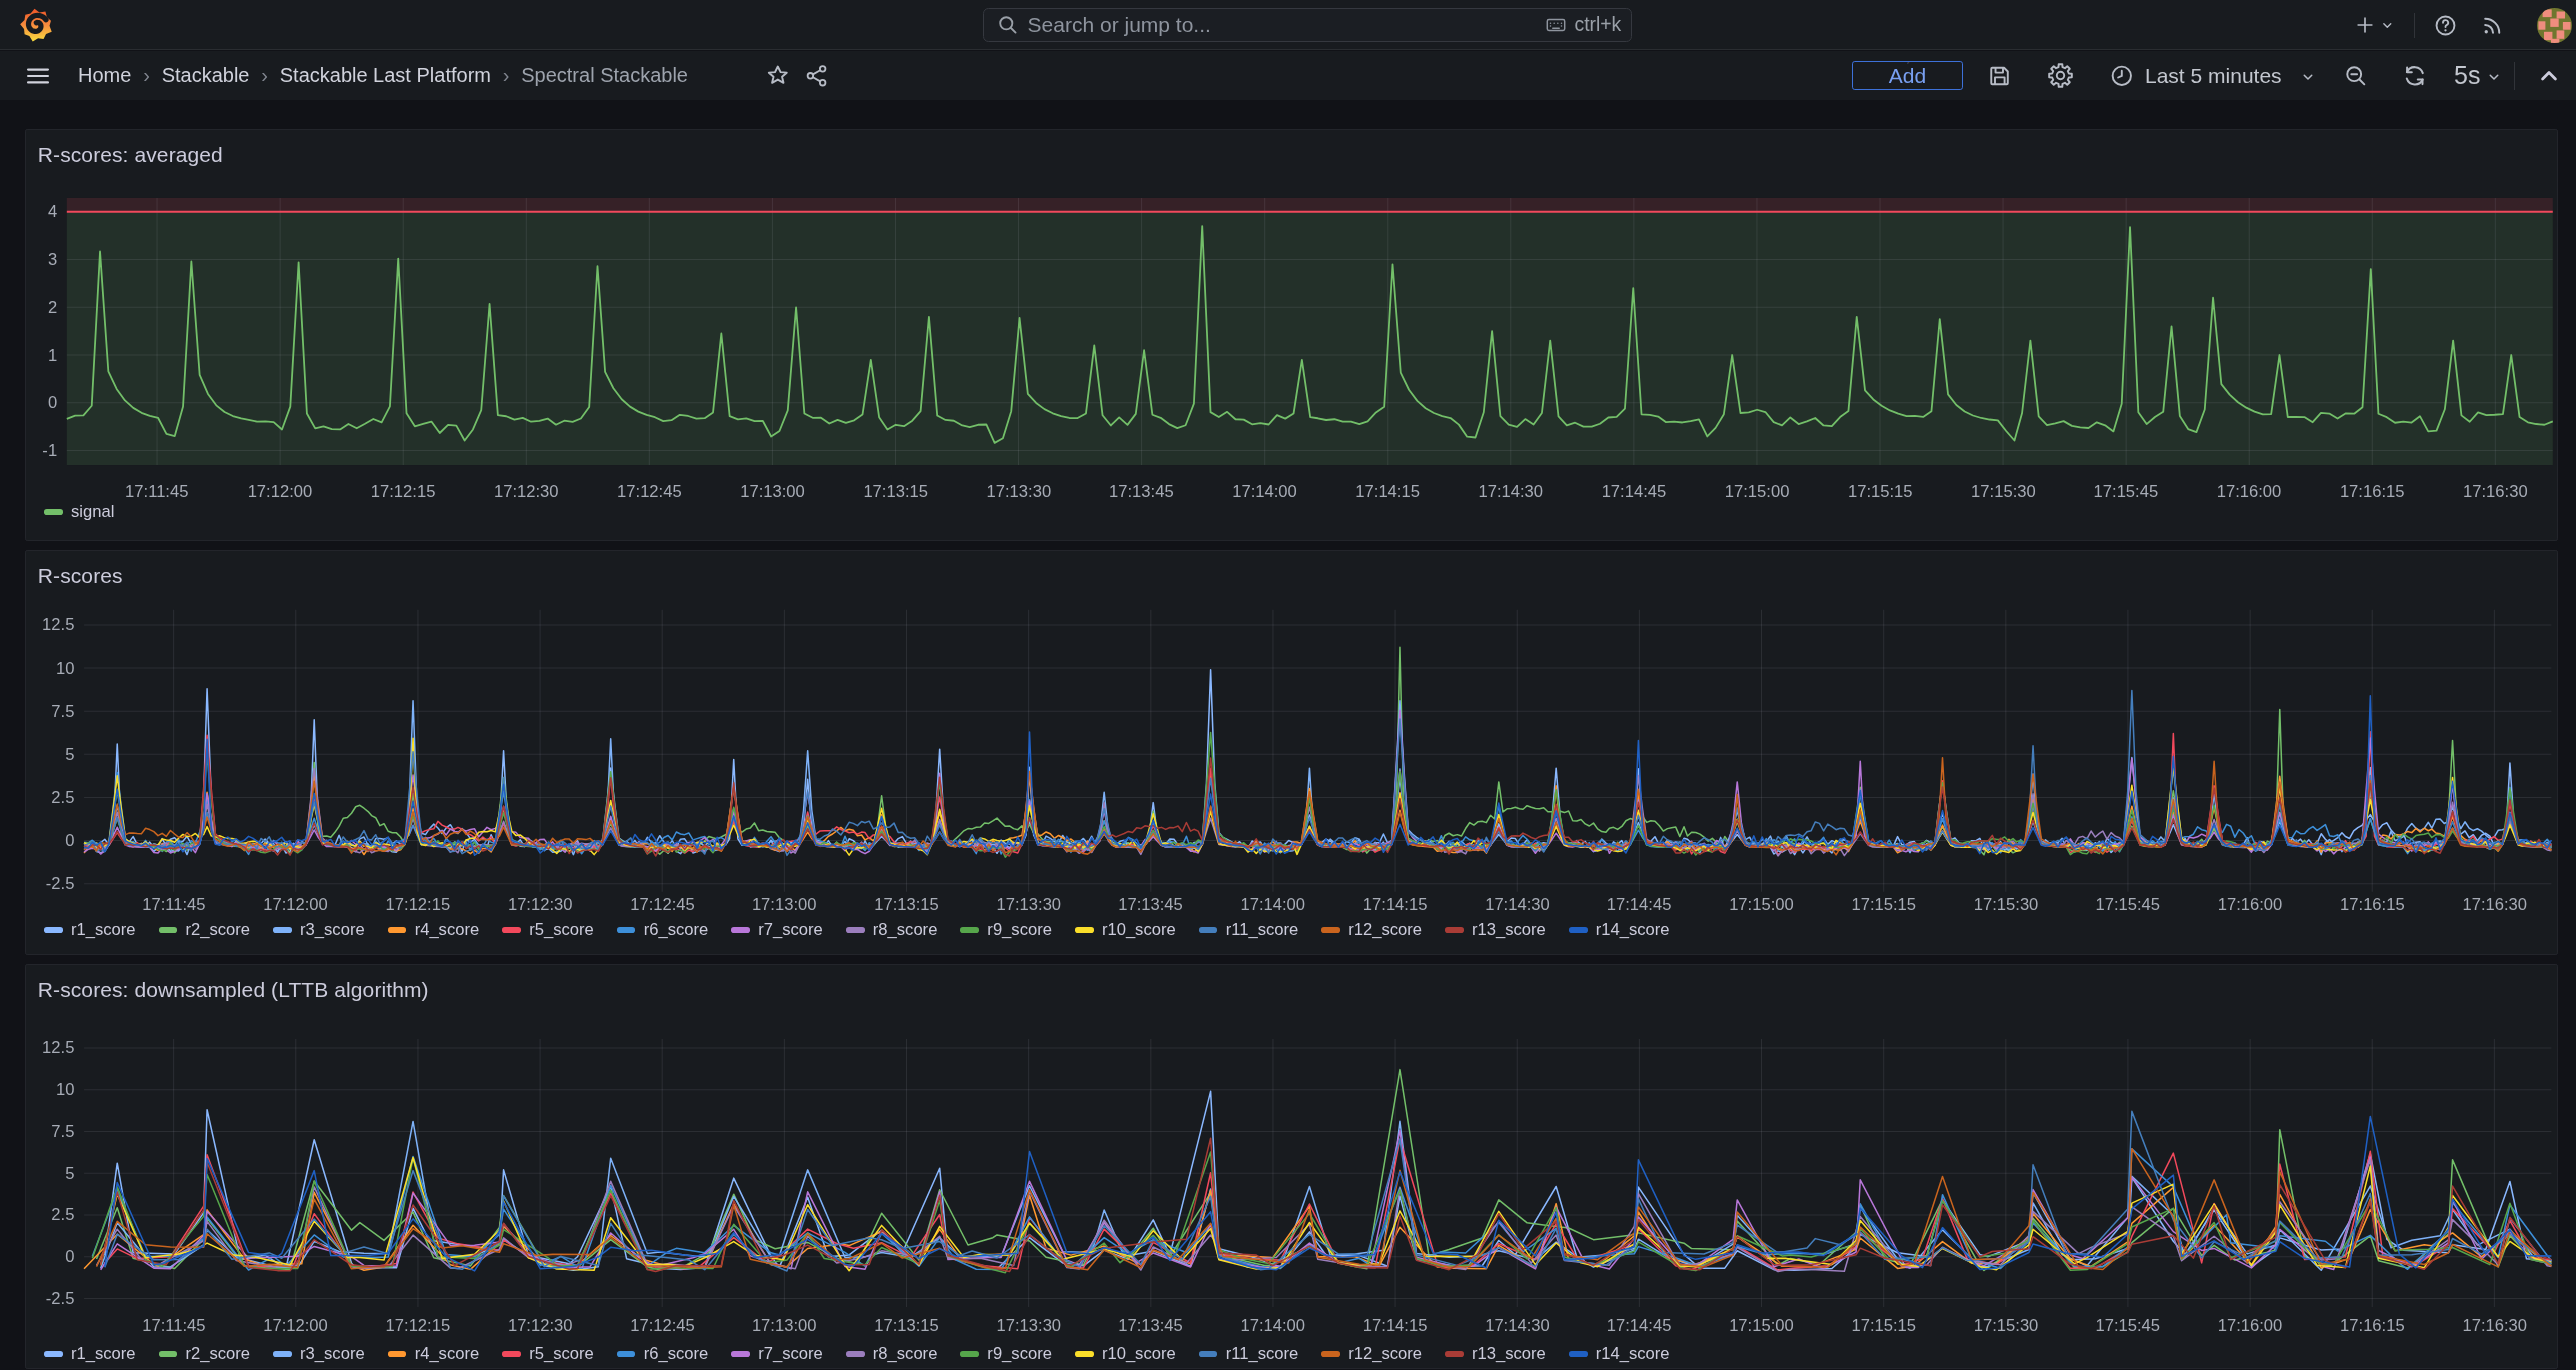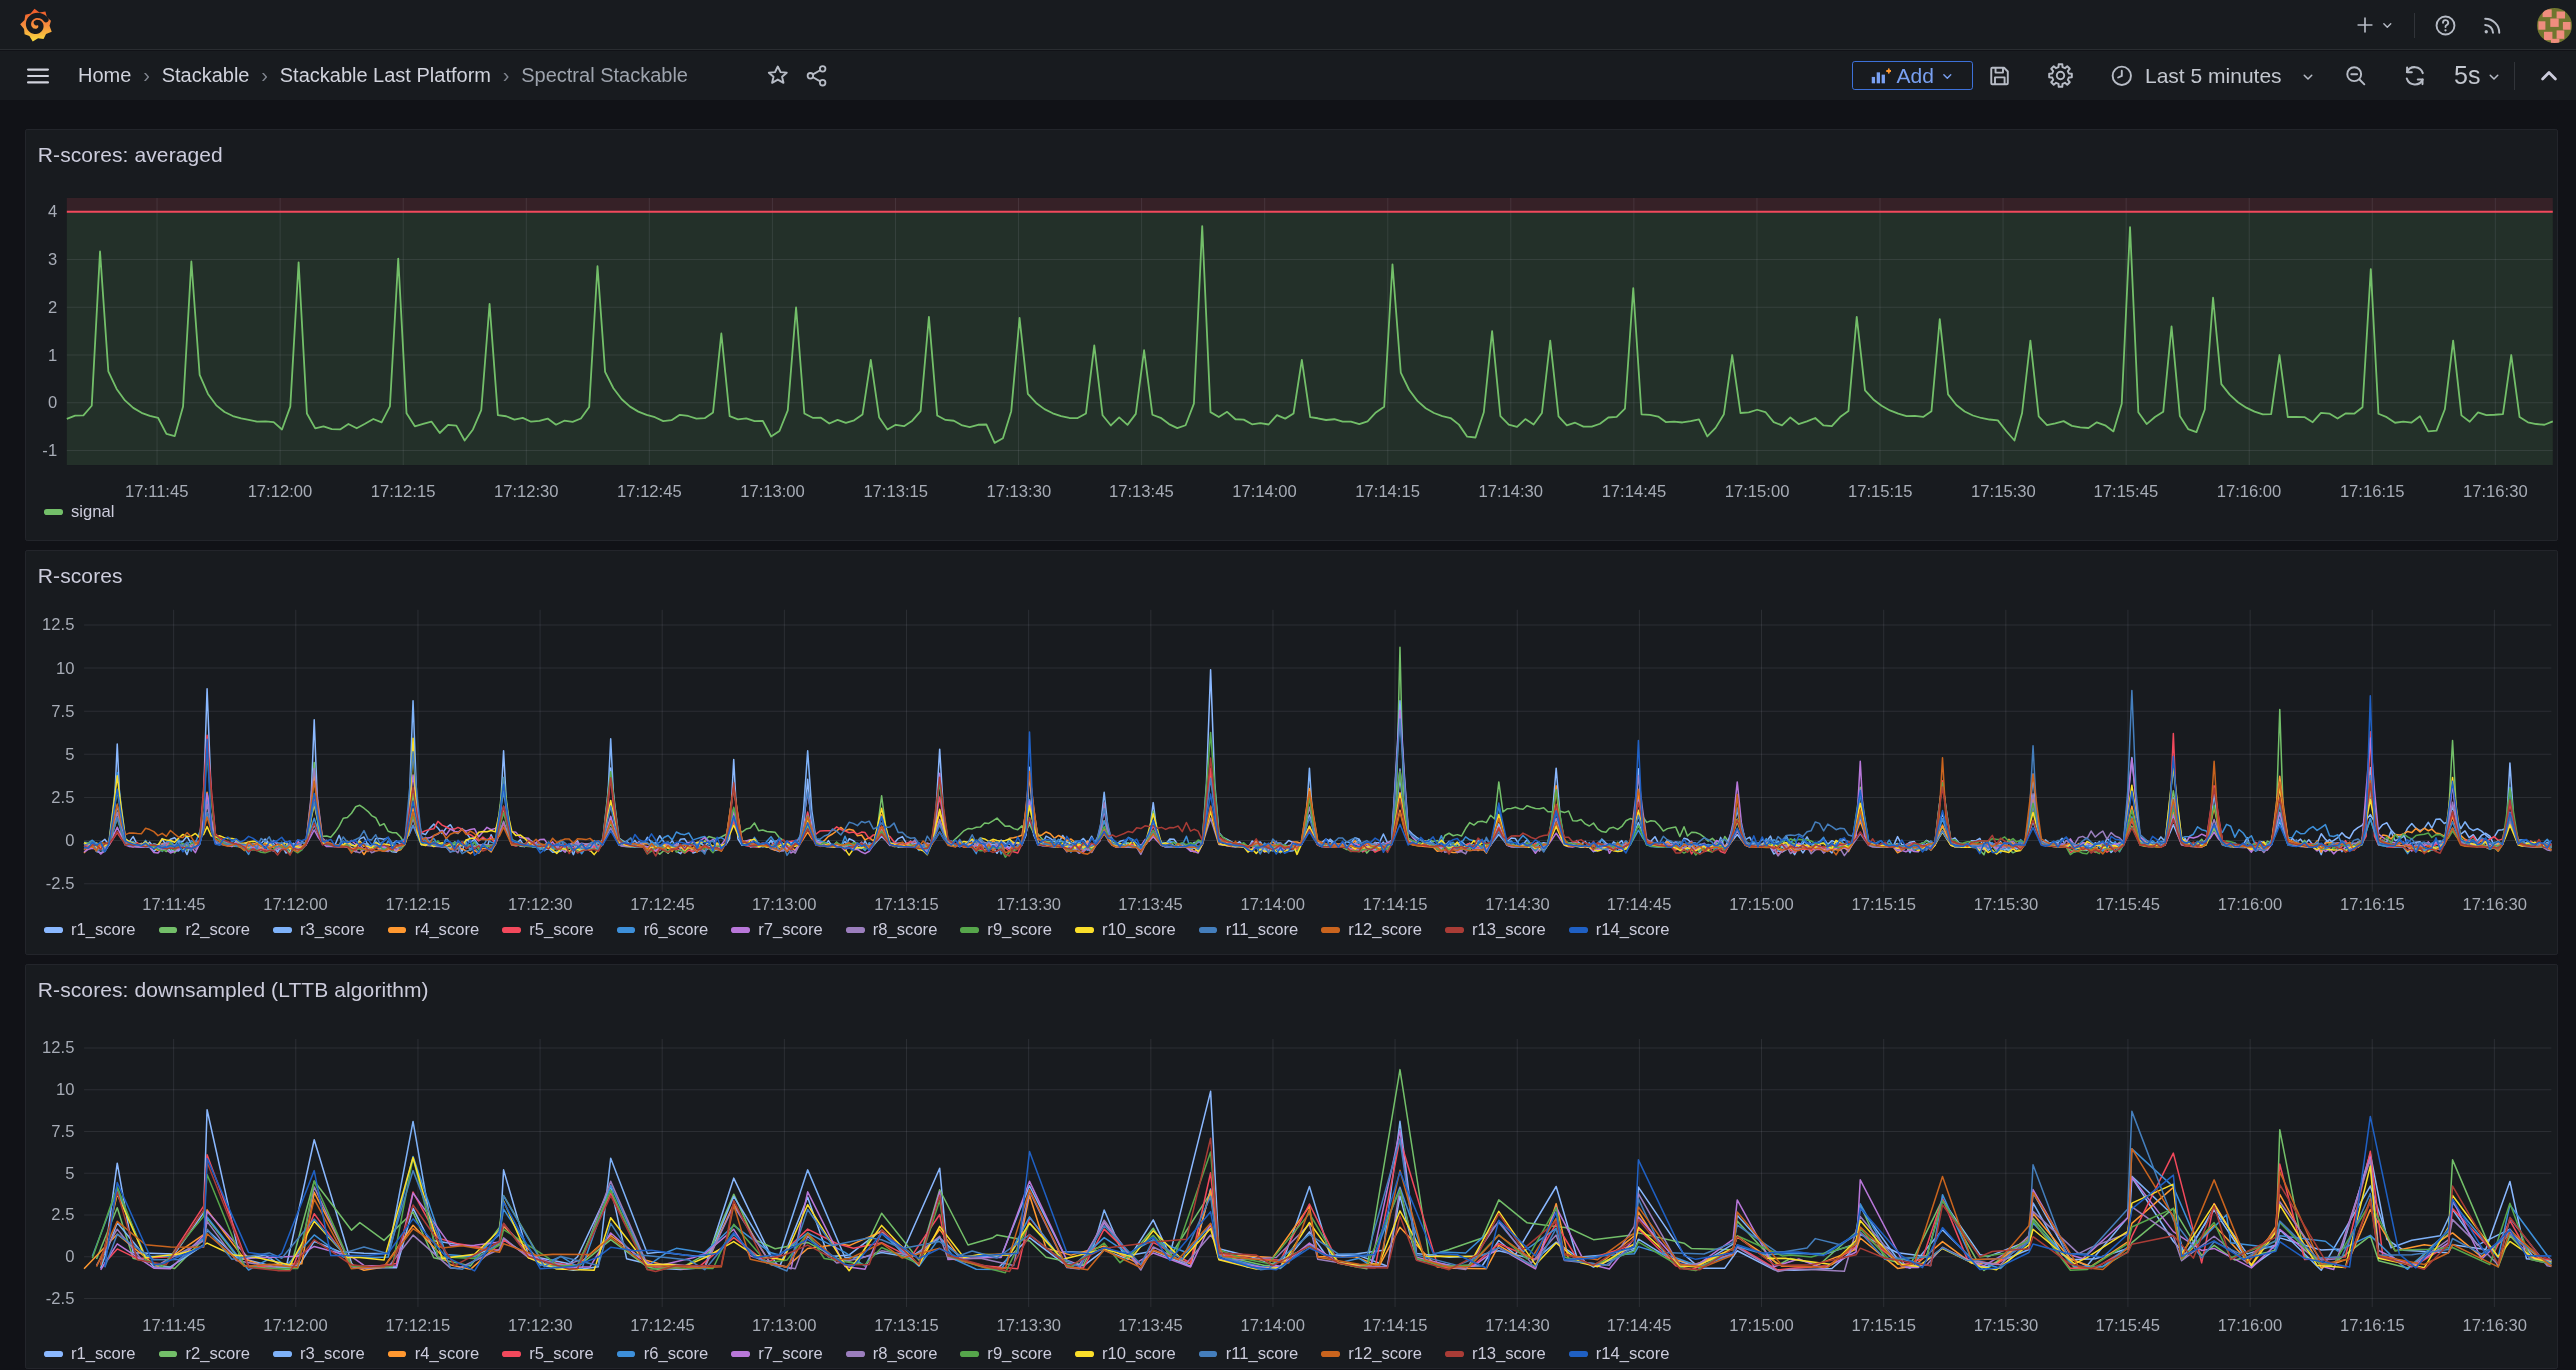--- a/index.html
+++ b/index.html
@@ -30,20 +30,37 @@
           <linearGradient id="gl" x1="24" y1="3" x2="24" y2="53" gradientUnits="userSpaceOnUse">
 <stop stop-color="#EE5327"></stop>
             <stop offset="0.5" stop-color="#F68C3E"></stop>
             <stop offset="1" stop-color="#FAE23F"></stop>
           </linearGradient>
         </defs>
 <path d="M21.1,3.9 L15.4,11.1 L7.7,12.8 L6.5,20.5 L0.2,26.7 L5.8,33.5 L6.6,41.1 L13.6,43.9 L18.5,51.7 L26.3,46.9 L34.3,48.3 L37.9,41.0 L46.2,37.5 L43.0,29.0 L45.1,21.6 L39.2,16.6 L37.0,8.1 L28.3,9.5 Z" fill="url(#gl)"></path>
 <path d="M37.86,20.00 L35.91,17.79 L33.63,16.01 L31.10,14.72 L28.44,13.93 L25.73,13.67 L23.08,13.90 L20.58,14.62 L18.30,15.76 L16.33,17.27 L14.71,19.09 L13.49,21.12 L12.69,23.30 L12.32,25.53 L12.38,27.73 L12.84,29.83 L13.66,31.75 L14.80,33.43 L16.19,34.83 L17.77,35.91 L19.48,36.64 L21.24,37.03 L22.99,37.07 L24.65,36.79 L26.18,36.21 L27.52,35.39 L28.64,34.36 L29.51,33.18 L30.11,31.91 L30.43,30.60 L30.49,29.31 L30.31,28.09 L29.91,26.97 L29.33,26.01 L28.60,25.23 L27.78,24.63 L26.90,24.24 L26.02,24.05 L25.17,24.04 L24.39,24.21 L23.71,24.51" stroke="#181b1f" stroke-width="7.6" fill="none" stroke-linecap="round"></path>
 </svg>
     </div>
+  <div class="abs" style="left:983px;top:7.6px;width:649px;height:34px;background:#1b1e23;
+    border:1px solid #35383f;border-radius:5.5px;display:flex;align-items:center;">
+    <div style="margin-left:11.8px;">
+        <svg class="" width="23.5" height="23.5" viewBox="0 0 24 24" fill="none">
+          <circle cx="10.5" cy="10.5" r="6.2" stroke="#9aa0a8" stroke-width="1.9"></circle>
+          <path d="M15.3 15.3L20 20" stroke="#9aa0a8" stroke-width="1.9" stroke-linecap="round"></path>
+        </svg>
+      </div>
+    <div style="margin-left:8.3px;font-size:21px;color:#8e949e;">Search or jump to...</div>
+    <div style="margin-left:auto;margin-right:9.7px;display:flex;align-items:center;">
+      <svg class="" width="22" height="22" viewBox="0 0 24 24" fill="none">
+          <rect x="2.5" y="6" width="19" height="12" rx="1.8" stroke="#8e949e" stroke-width="1.6"></rect>
+          <path d="M6 10h.01M10 10h.01M14 10h.01M18 10h.01M6 13h.01M18 13h.01M8.5 15.5h7" stroke="#8e949e" stroke-width="1.7" stroke-linecap="round"></path>
+        </svg>
+        <span style="font-size:19.4px;color:#9aa0a8;margin-left:7px;">ctrl+k</span>
+    </div>
+  </div>
   <div class="abs icenter" style="left:2353px;top:13px;width:23.5px;height:23.5px;">
       <svg class="" width="22" height="22" viewBox="0 0 24 24" fill="none">
         <path d="M12 4.5v15M4.5 12h15" stroke="#b7bcc6" stroke-width="1.8" stroke-linecap="round"></path>
       </svg>
     </div>
   <div class="abs icenter" style="left:2378px;top:16px;width:18px;height:18px;">
       <svg class="" width="16.6" height="16.6" viewBox="0 0 24 24" fill="none">
         <path d="M7 9.7l5 5 5-5" stroke="#b7bcc6" stroke-width="2" stroke-linecap="round" stroke-linejoin="round"></path>
       </svg>
     </div>
@@ -105,22 +122,22 @@
     </div>
   <div class="abs icenter" style="left:804px;top:11.8px;width:25.6px;height:25.6px;">
       <svg class="" width="25.6" height="25.6" viewBox="0 0 24 24" fill="none">
         <circle cx="17.5" cy="5.5" r="2.6" stroke="#b7bcc6" stroke-width="1.7"></circle>
         <circle cx="6" cy="12" r="2.6" stroke="#b7bcc6" stroke-width="1.7"></circle>
         <circle cx="17.5" cy="18.5" r="2.6" stroke="#b7bcc6" stroke-width="1.7"></circle>
         <path d="M8.4 10.7l6.8-3.9M8.4 13.3l6.8 3.9" stroke="#b7bcc6" stroke-width="1.7"></path>
       </svg>
     </div>
 
-  <div class="abs" style="left:1852px;top:10.4px;width:121px;height:29px;border:1px solid #3d71d9;
-     border-radius:2.8px;display:flex;align-items:center;justify-content:center;">
+  <div class="abs" style="left:1852px;top:10.4px;width:111px;height:29px;border:1px solid #3d71d9;
+     border-radius:2.8px;display:flex;align-items:center;justify-content:center;flex-direction:column;">
      <svg class="" width="22" height="22" viewBox="0 0 24 24" fill="none">
         <rect x="3" y="13" width="3.6" height="7" fill="#79a0f2"></rect>
         <rect x="8.4" y="8" width="3.6" height="12" fill="#79a0f2"></rect>
         <rect x="13.8" y="10.5" width="3.6" height="9.5" fill="#79a0f2"></rect>
         <path d="M19.6 6.5h4M21.6 4.5v4" stroke="#ff9830" stroke-width="2" stroke-linecap="round"></path>
       </svg>
      <span style="color:#79a0f2;font-size:21px;margin:0 5.5px 0 5.5px;">Add</span>
      <svg class="" width="16.6" height="16.6" viewBox="0 0 24 24" fill="none">
         <path d="M7 9.7l5 5 5-5" stroke="#79a0f2" stroke-width="2" stroke-linecap="round" stroke-linejoin="round"></path>
       </svg>

